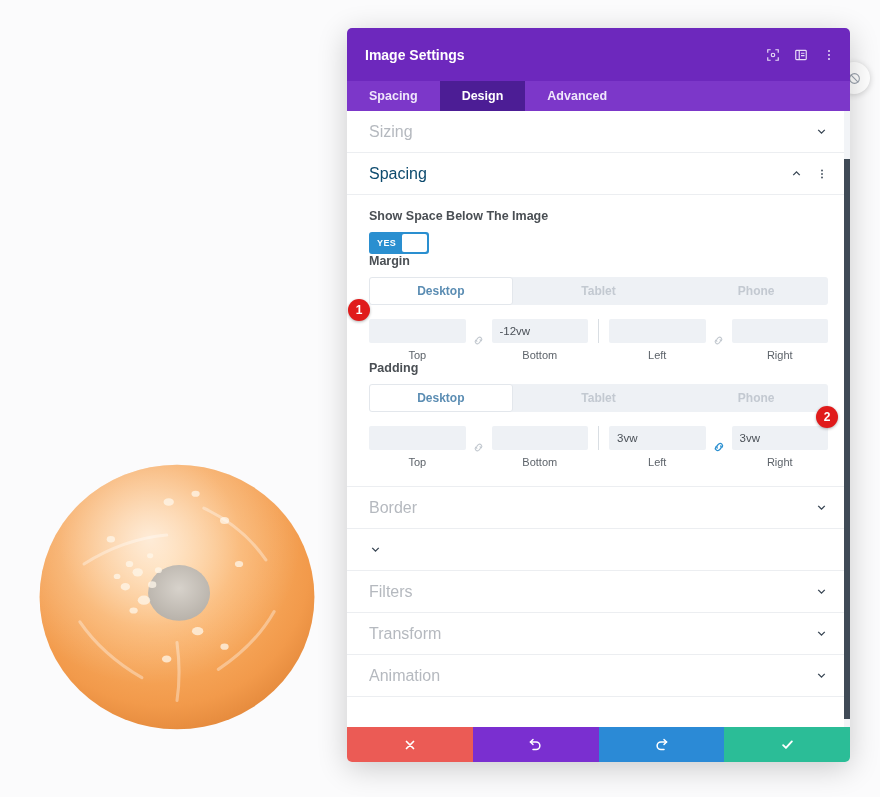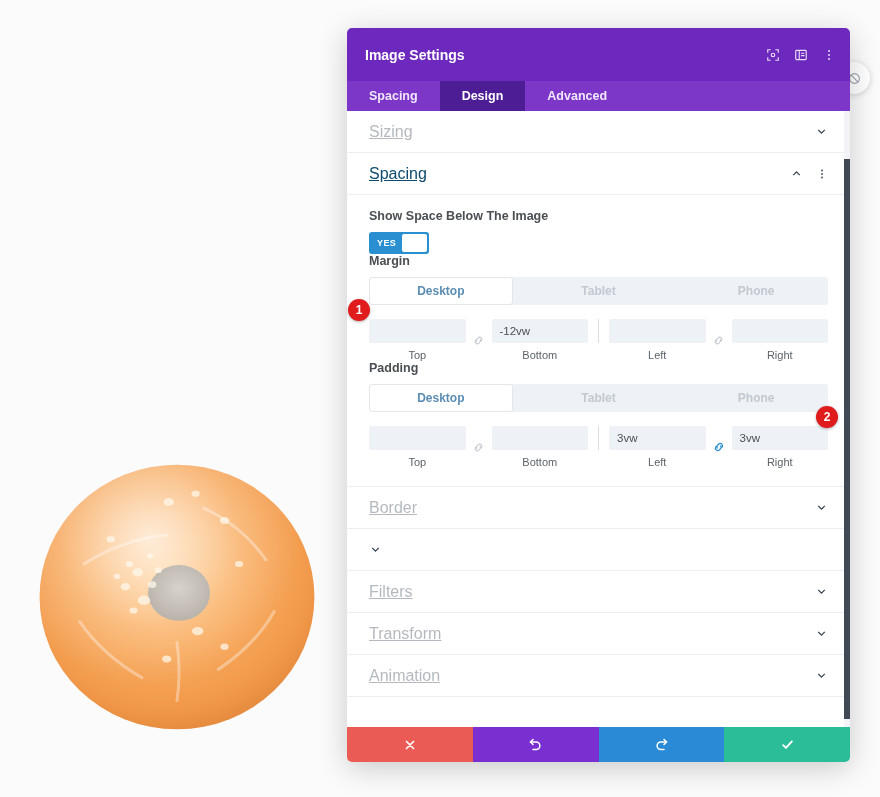--- a/index.html
+++ b/index.html
@@ -81,21 +81,21 @@
     flex: 1; overflow: hidden; position: relative; background: #fff;
   }
   .scroll-area { height: 100%; overflow: hidden; }
 
   
   .sect-head {
     display: flex; align-items: center; padding: 0 22px;
     height: 42px; border-bottom: 1px solid #eceef1; cursor: pointer;
   }
   .sect-head .title {
-    flex: 1; font-size: 16px; color: #b5b9bf; font-weight: 400; text-decoration: underline;
+    flex: 1; font-size: 16px; color: #b5b9bf; font-weight: 400;
   }
   .sect-head.open .title { color: #0c4a6e; }
   .chev { color: #3b4856; display: flex; }
   .sect-tools { display: flex; align-items: center; gap: 13px; }
   .dots { color: #46525f; display: flex; }
 
   
   .sect-body { padding: 14px 22px 18px 22px; border-bottom: 1px solid #eceef1; }
   .field-label {
     font-size: 12.5px; font-weight: 700; color: #4a4f54; margin-bottom: 9px;

